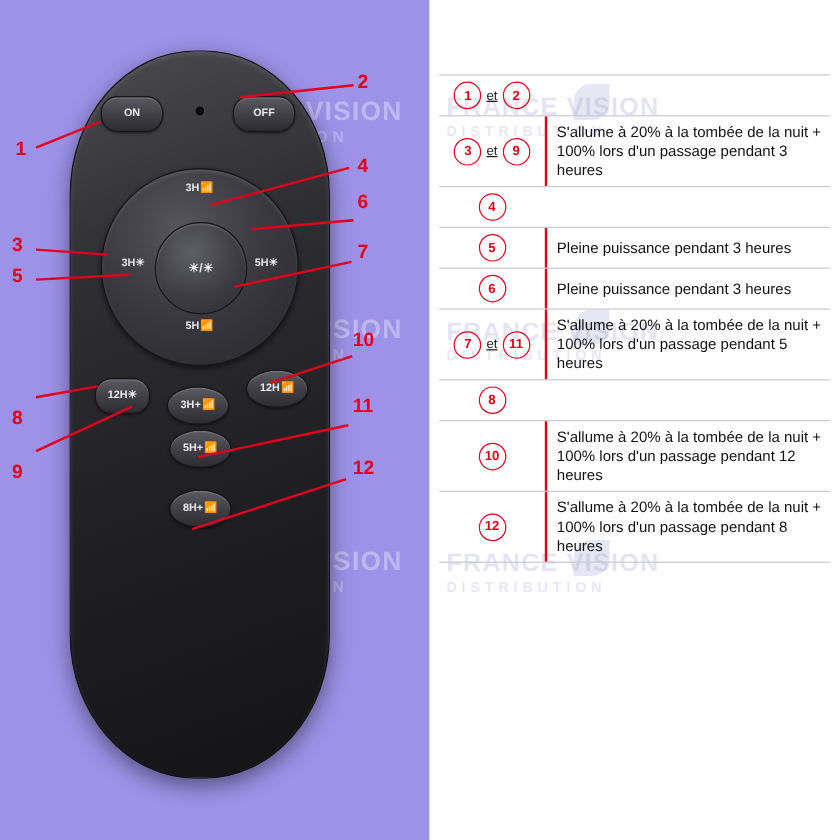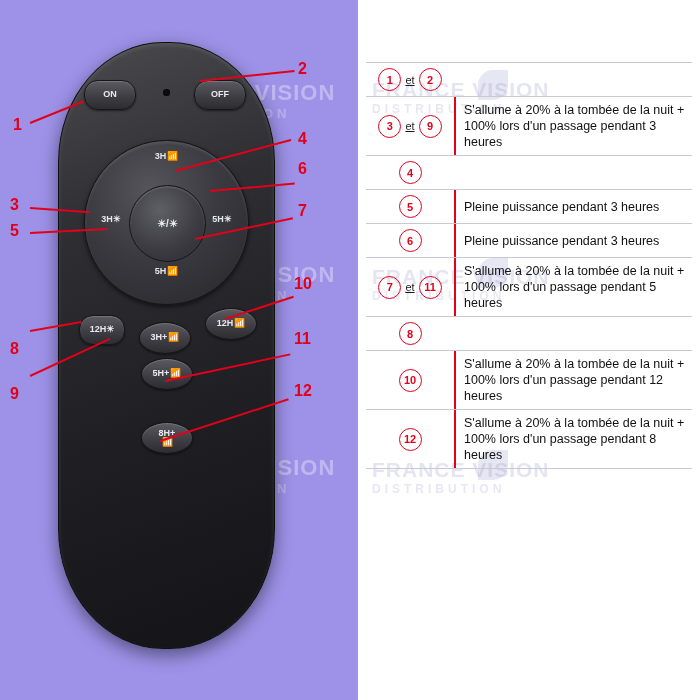--- a/index.html
+++ b/index.html
@@ -74,21 +74,21 @@
   .dl-top{left:0;top:11px;width:163px;}
   .dl-bottom{left:0;top:126px;width:163px;}
   .dl-left{left:6px;top:74px;width:40px;text-align:center;}
   .dl-right{left:117px;top:74px;width:40px;}
 
   
   .b-12h{left:20px;top:272px;width:44px;height:28px;}
   .b-3hp{left:80px;top:279px;width:50px;height:30px;}
   .b-12hp{left:146px;top:265px;width:50px;height:30px;}
   .b-5hp{left:82px;top:315px;width:50px;height:30px;}
-  .b-8hp{left:82px;top:379px;width:50px;height:30px;flex-direction:column;}
+  .b-8hp{left:82px;top:365px;width:50px;height:30px;}
 
   .wifi{display:inline-block;margin-left:1px;font-size:9px;}
 
   
   .num{
     position:absolute;color:#e2001a;font-weight:bold;font-size:16px;
   }
   .ln{position:absolute;background:#e2001a;height:1.6px;transform-origin:0 50%;}
 
   

